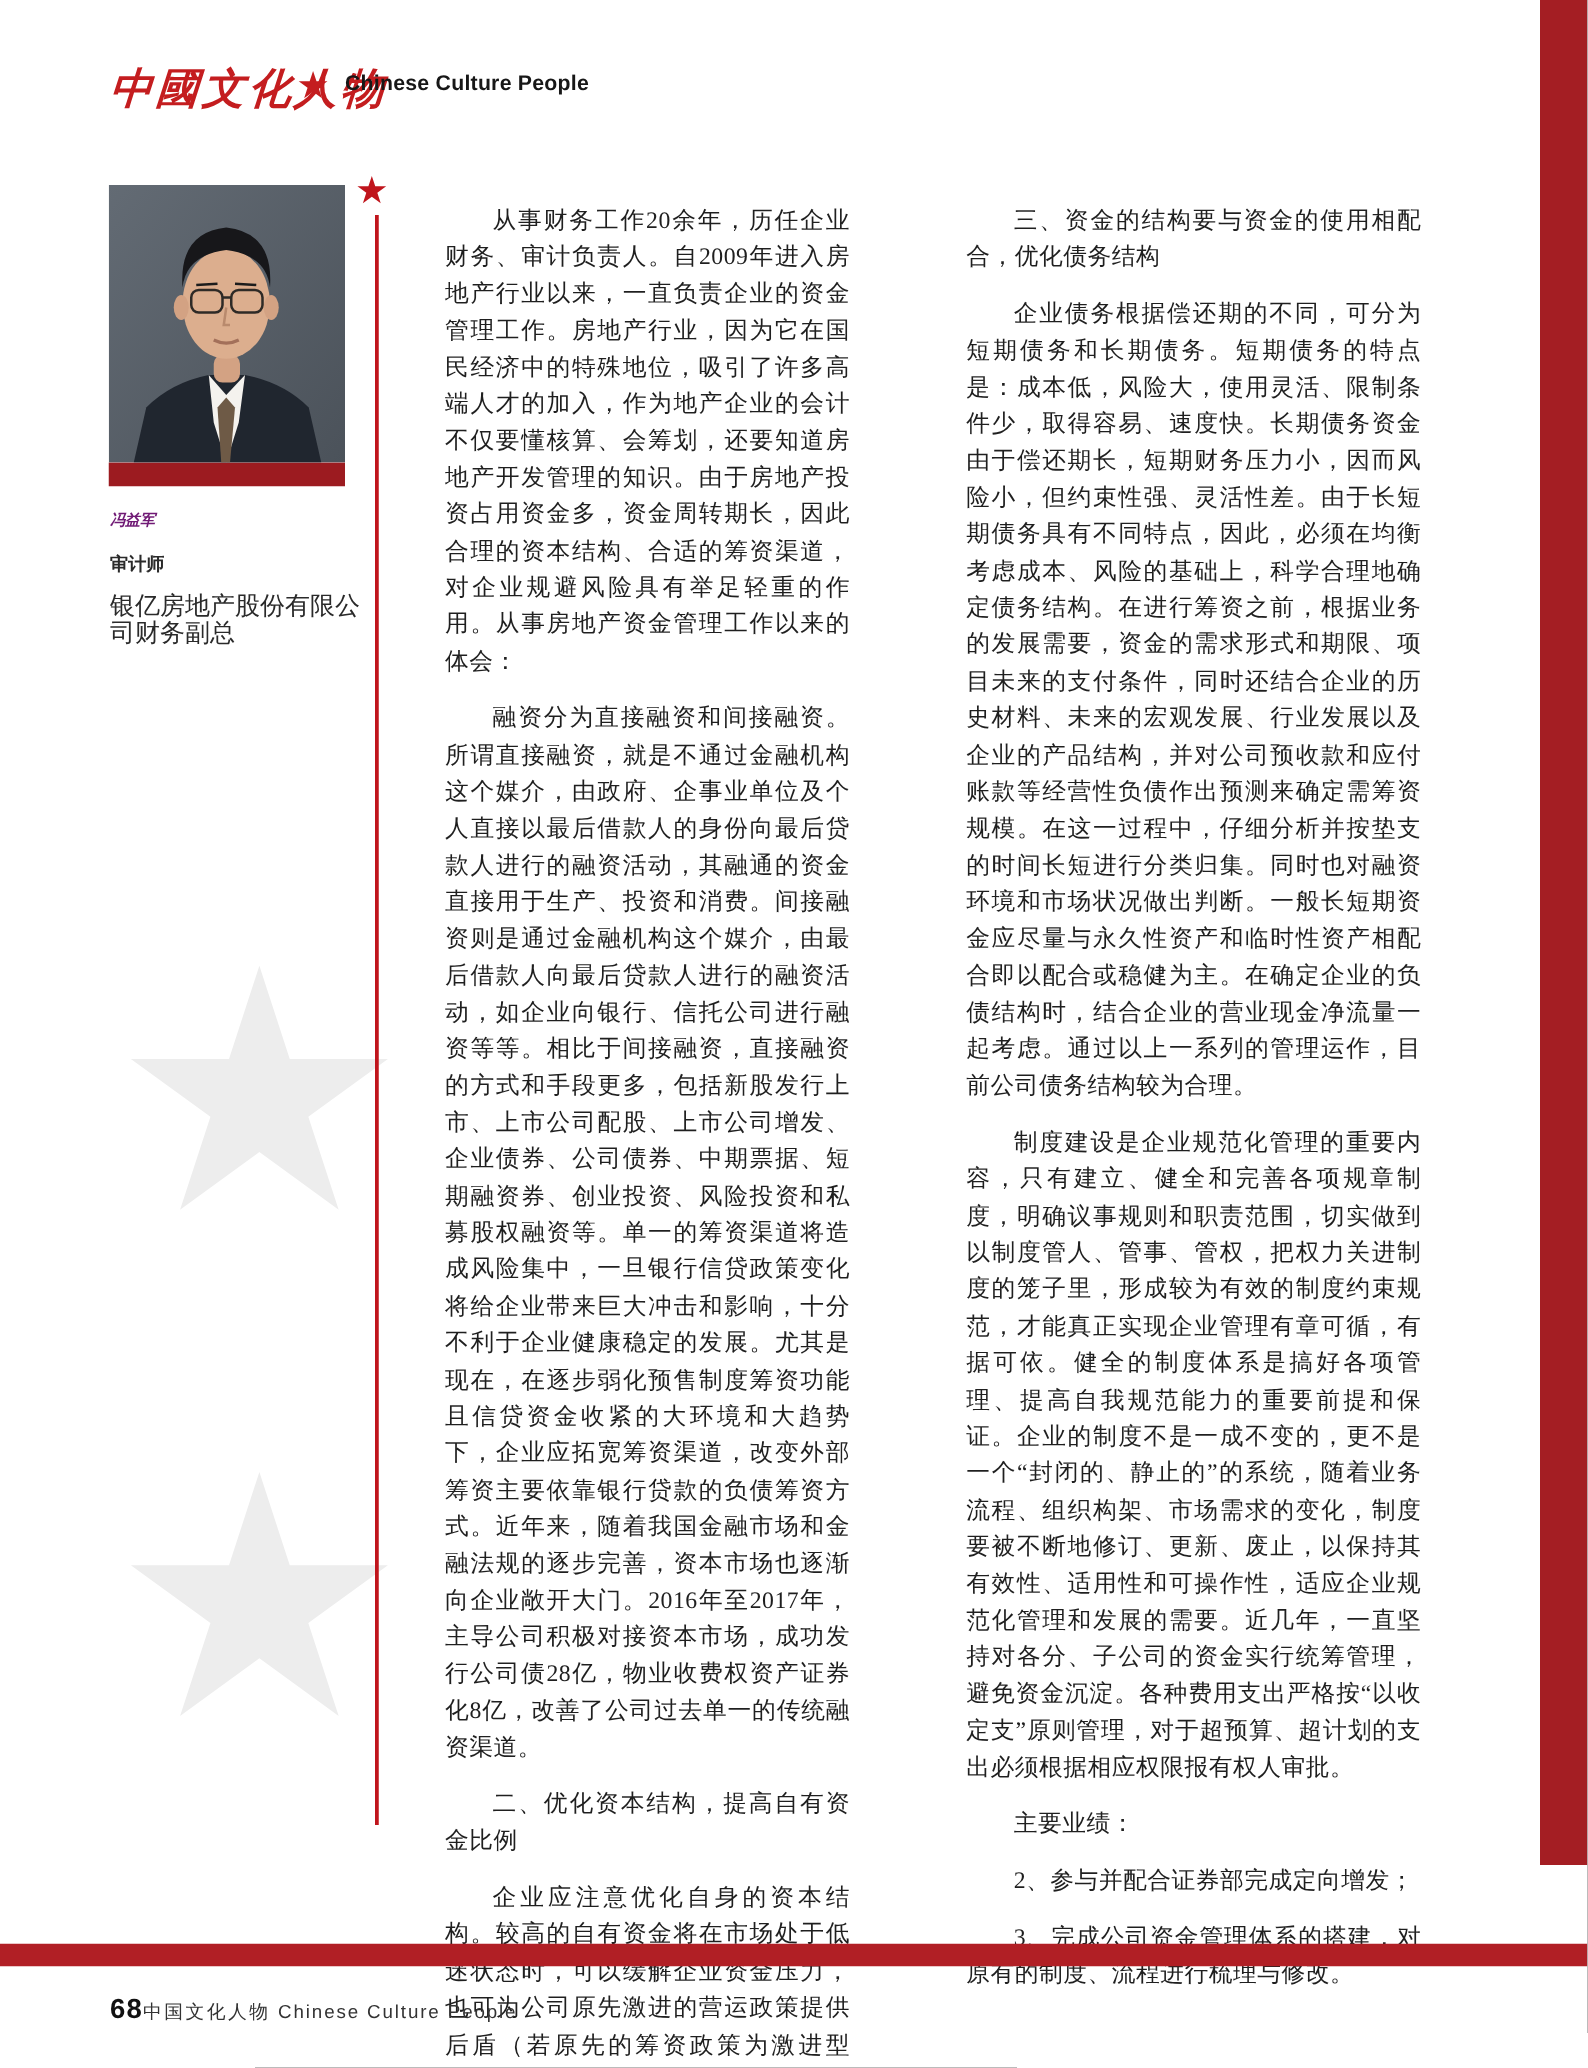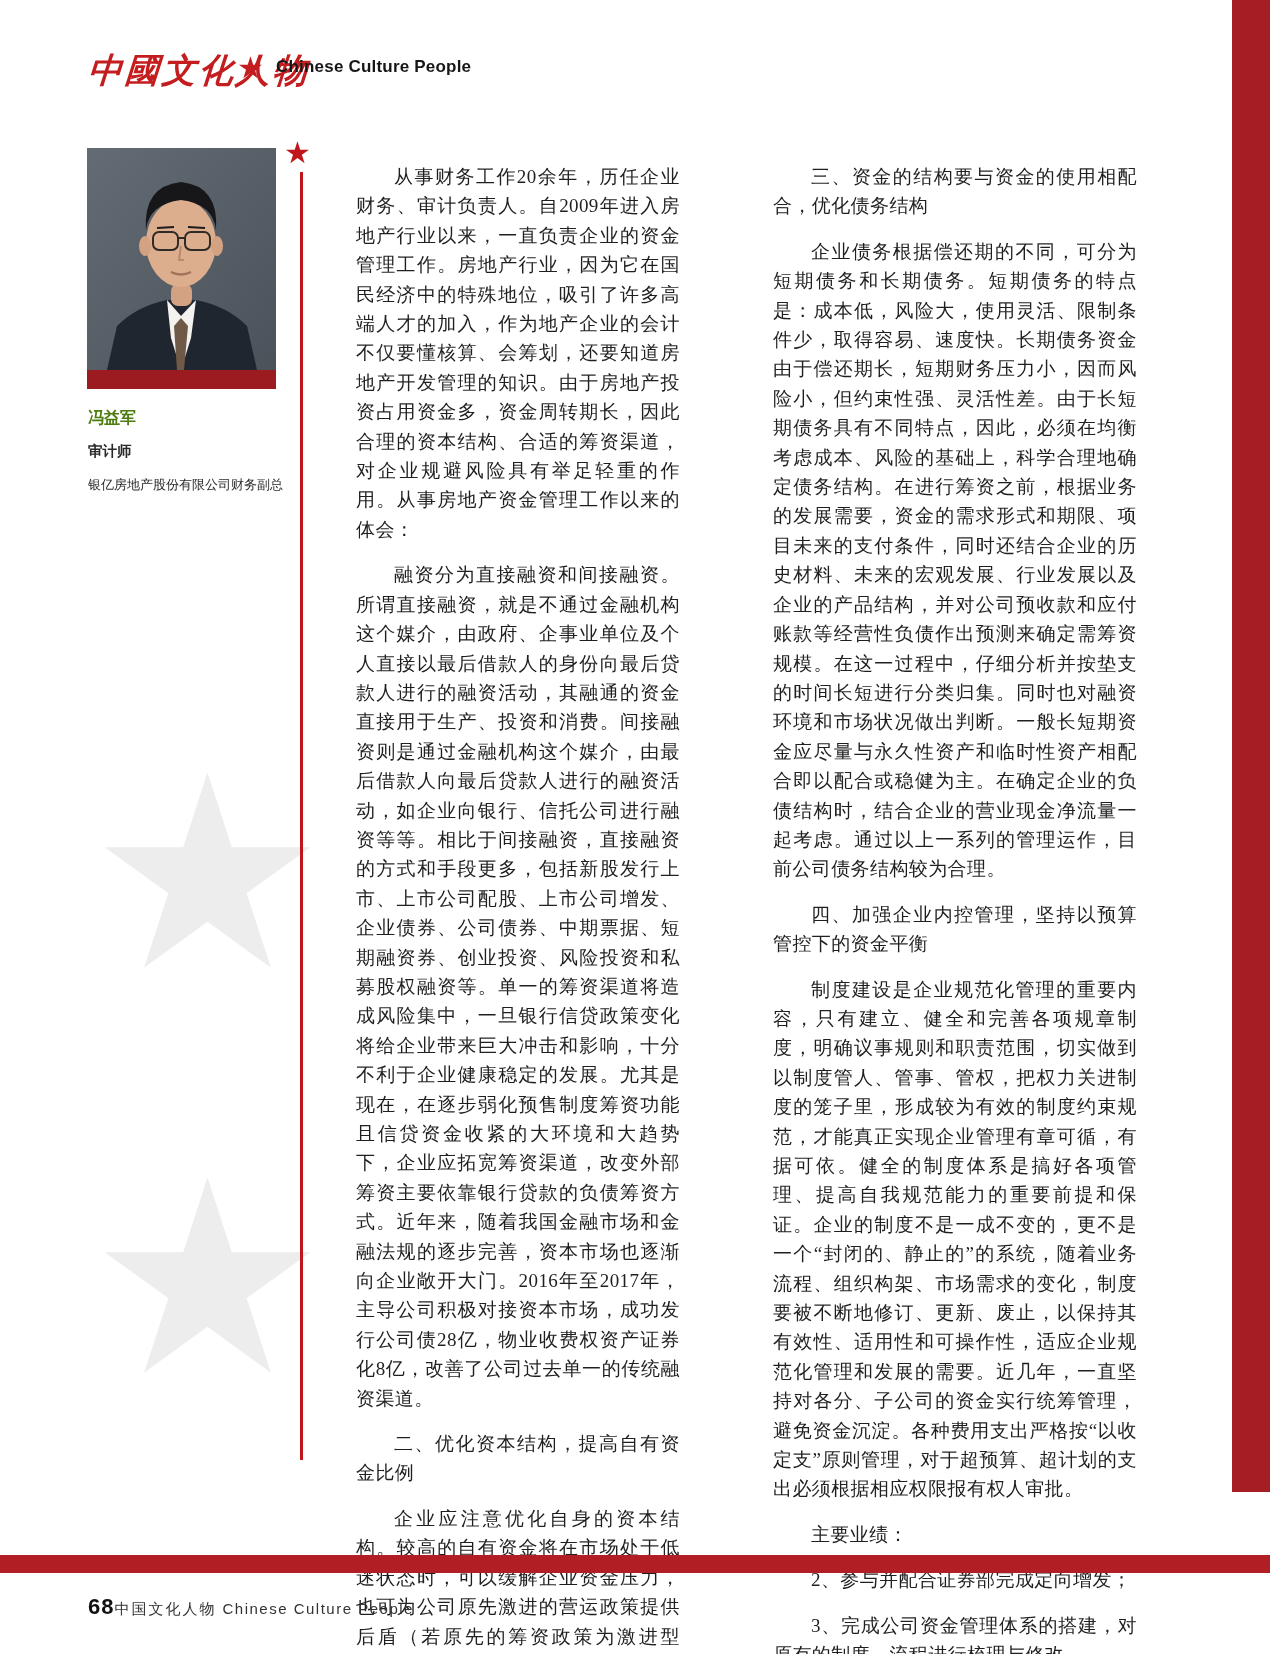--- a/index.html
+++ b/index.html
@@ -25,25 +25,25 @@
   .wm{position:absolute;width:225px;height:225px;}
   .wm svg{width:100%;height:100%;}
   
   .photo{position:absolute;left:87px;top:148px;width:189px;height:241px;}
   .photo .img{width:189px;height:222px;display:block;}
   .photo .strip{width:189px;height:19px;background:#9c1b20;}
   
   .accent-star{position:absolute;left:284px;top:138px;font-size:30px;color:#c0151c;line-height:1;}
   .accent-line{position:absolute;left:300px;top:172px;width:3px;height:1288px;background:#c0151c;}
   
-  .cap-name{position:absolute;left:88px;top:408px;font-size:16px;font-weight:bold;color:#4d7c0f;
-    font-family:"Liberation Sans","DejaVu Sans",sans-serif;}
+  .cap-name{position:absolute;left:88px;top:408px;font-size:12px;font-weight:bold;color:#701a75;
+    font-family:"Liberation Sans","DejaVu Sans",sans-serif;font-style:italic;}
   .cap-title{position:absolute;left:88px;top:442px;font-size:14.5px;color:#2a2a2a;
     font-family:"Liberation Sans","DejaVu Sans",sans-serif;font-weight:bold;}
-  .cap-org{position:absolute;left:88px;top:474px;width:200px;font-size:13px;line-height:22px;color:#2a2a2a;
+  .cap-org{position:absolute;left:88px;top:474px;width:200px;font-size:20px;line-height:22px;color:#2a2a2a;
     font-family:"Liberation Sans","DejaVu Sans",sans-serif;}
   
   .col{position:absolute;top:146px;font-size:19px;line-height:29.4px;
     text-align:justify;text-justify:inter-ideograph;letter-spacing:0.4px;color:#1f1f1f;}
   #col1{left:340px;width:356px;}
   #col2{left:757px;width:396px;}
   .col p{margin:16px;}
   .col p.indent{text-indent:2em;}
   
   .right-band{position:absolute;left:1232px;top:0;width:38px;height:1492px;background:#a41e23;}
@@ -120,21 +120,20 @@
 
   <div id="col1" class="col">
       <p class="indent">从事财务工作20余年，历任企业财务、审计负责人。自2009年进入房地产行业以来，一直负责企业的资金管理工作。房地产行业，因为它在国民经济中的特殊地位，吸引了许多高端人才的加入，作为地产企业的会计不仅要懂核算、会筹划，还要知道房地产开发管理的知识。由于房地产投资占用资金多，资金周转期长，因此合理的资本结构、合适的筹资渠道，对企业规避风险具有举足轻重的作用。从事房地产资金管理工作以来的体会：</p>
       <p class="indent">融资分为直接融资和间接融资。所谓直接融资，就是不通过金融机构这个媒介，由政府、企事业单位及个人直接以最后借款人的身份向最后贷款人进行的融资活动，其融通的资金直接用于生产、投资和消费。间接融资则是通过金融机构这个媒介，由最后借款人向最后贷款人进行的融资活动，如企业向银行、信托公司进行融资等等。相比于间接融资，直接融资的方式和手段更多，包括新股发行上市、上市公司配股、上市公司增发、企业债券、公司债券、中期票据、短期融资券、创业投资、风险投资和私募股权融资等。单一的筹资渠道将造成风险集中，一旦银行信贷政策变化将给企业带来巨大冲击和影响，十分不利于企业健康稳定的发展。尤其是现在，在逐步弱化预售制度筹资功能且信贷资金收紧的大环境和大趋势下，企业应拓宽筹资渠道，改变外部筹资主要依靠银行贷款的负债筹资方式。近年来，随着我国金融市场和金融法规的逐步完善，资本市场也逐渐向企业敞开大门。2016年至2017年，主导公司积极对接资本市场，成功发行公司债28亿，物业收费权资产证券化8亿，改善了公司过去单一的传统融资渠道。</p>
       <p class="indent">二、优化资本结构，提高自有资金比例</p>
       <p class="indent">企业应注意优化自身的资本结构。较高的自有资金将在市场处于低迷状态时，可以缓解企业资金压力，也可为公司原先激进的营运政策提供后盾（若原先的筹资政策为激进型的）。企业增加自身资本主要可以股权筹资模式，增加企业的股本。具体措施有定向增发、非公开发行股份、可转换债等方式，公司在2017年通过定向增发110亿收购了美国ARC、比利时邦奇等汽车高端零部件企业，有效地优化了公司资产负债结构，资产负债率从年初的70%</p>
     </div>
   <div id="col2" class="col">
       <p class="indent">三、资金的结构要与资金的使用相配合，优化债务结构</p>
       <p class="indent">企业债务根据偿还期的不同，可分为短期债务和长期债务。短期债务的特点是：成本低，风险大，使用灵活、限制条件少，取得容易、速度快。长期债务资金由于偿还期长，短期财务压力小，因而风险小，但约束性强、灵活性差。由于长短期债务具有不同特点，因此，必须在均衡考虑成本、风险的基础上，科学合理地确定债务结构。在进行筹资之前，根据业务的发展需要，资金的需求形式和期限、项目未来的支付条件，同时还结合企业的历史材料、未来的宏观发展、行业发展以及企业的产品结构，并对公司预收款和应付账款等经营性负债作出预测来确定需筹资规模。在这一过程中，仔细分析并按垫支的时间长短进行分类归集。同时也对融资环境和市场状况做出判断。一般长短期资金应尽量与永久性资产和临时性资产相配合即以配合或稳健为主。在确定企业的负债结构时，结合企业的营业现金净流量一起考虑。通过以上一系列的管理运作，目前公司债务结构较为合理。</p>
-      <p class="indent">四、加强企业内控管理，坚持以预算管控下的资金平衡</p>
       <p class="indent">制度建设是企业规范化管理的重要内容，只有建立、健全和完善各项规章制度，明确议事规则和职责范围，切实做到以制度管人、管事、管权，把权力关进制度的笼子里，形成较为有效的制度约束规范，才能真正实现企业管理有章可循，有据可依。健全的制度体系是搞好各项管理、提高自我规范能力的重要前提和保证。企业的制度不是一成不变的，更不是一个“封闭的、静止的”的系统，随着业务流程、组织构架、市场需求的变化，制度要被不断地修订、更新、废止，以保持其有效性、适用性和可操作性，适应企业规范化管理和发展的需要。近几年，一直坚持对各分、子公司的资金实行统筹管理，避免资金沉淀。各种费用支出严格按“以收定支”原则管理，对于超预算、超计划的支出必须根据相应权限报有权人审批。</p>
       <p class="indent">主要业绩：</p>
       <p class="indent">2、参与并配合证券部完成定向增发；</p>
       <p class="indent">3、完成公司资金管理体系的搭建，对原有的制度、流程进行梳理与修改。</p>
     </div>
 
   <div class="right-band"></div>
   <div class="footer-bar"></div>
   <div class="footer">
     <span class="pn">68</span><span class="mzh">中国文化人物</span><span class="men">Chinese Culture People</span>

